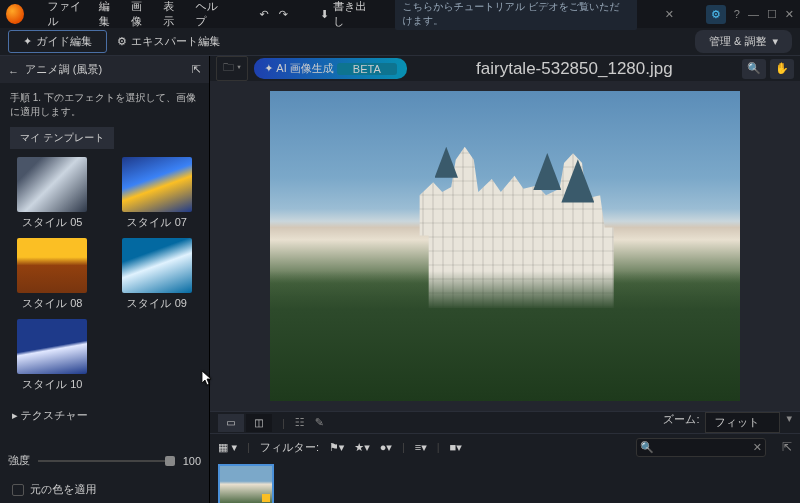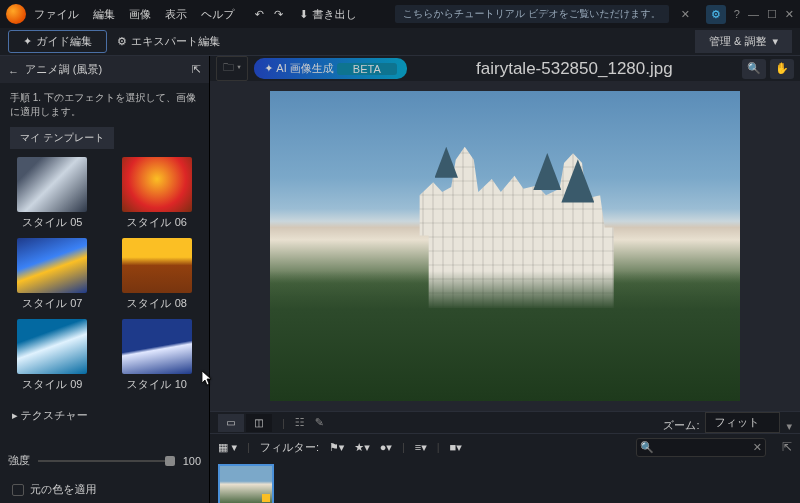--- a/index.html
+++ b/index.html
@@ -1,29 +1,29 @@
 <!DOCTYPE html>
 <html><head>
 <meta charset="utf-8">
 <style>
 *{margin:0;padding:0;box-sizing:border-box;font-family:'Meiryo','Yu Gothic',sans-serif;font-size:11px;color:#ccc;user-select:none}
 body{width:800px;height:503px;background:#1a1d23;overflow:hidden}
-.titlebar{height:28px;background:#14161b;display:flex;align-items:center;padding:0 6px;gap:8px}
+.titlebar{height:28px;background:#14161b;display:flex;align-items:center;padding:0 6px;gap:24px}
 .logo{width:20px;height:20px;border-radius:50%;background:radial-gradient(circle at 35% 35%,#ffa726,#e65100 70%);display:flex;align-items:center;justify-content:center}
 .menu{display:flex;gap:14px;font-size:11px;color:#ddd}
 .menu span{cursor:pointer}
 .tb-icons{display:flex;gap:10px;margin-left:12px;color:#888}
 .export-btn{display:flex;align-items:center;gap:4px;color:#4fc3f7;margin-left:8px}
 .tutorial{margin-left:auto;font-size:10px;color:#9ab;background:#1e2530;padding:2px 8px;border-radius:2px}
 .win-ctrl{display:flex;gap:8px;margin-left:8px;align-items:center}
 .gear{color:#4fc3f7;background:#1e3a52;padding:3px 5px;border-radius:3px}
 .toolbar2{height:28px;background:#1a1d23;display:flex;align-items:center;padding:0 8px;gap:10px;border-bottom:1px solid #2a2e38}
 .guide-btn{border:1px solid #4a6fa5;padding:3px 14px;border-radius:3px;color:#8ab4f8;font-size:11px;display:flex;align-items:center;gap:4px}
 .expert-btn{color:#999;display:flex;align-items:center;gap:4px}
-.manage-btn{margin-left:auto;background:#2a2e38;padding:4px 14px;border-radius:0;color:#ccc;display:flex;align-items:center;gap:6px}
+.manage-btn{margin-left:auto;background:#2a2e38;padding:4px 14px;border-radius:8px;color:#ccc;display:flex;align-items:center;gap:6px}
 .main{display:flex;height:447px}
 .sidebar{width:210px;background:#1a1d23;display:flex;flex-direction:column;border-right:1px solid #000}
 .sb-head{display:flex;align-items:center;padding:6px 8px;background:#23262e;gap:6px}
 .sb-title{flex:1;font-size:11px}
 .sb-instr{padding:8px 10px;font-size:10px;color:#bbb;line-height:1.4}
 .sb-tab{background:#2a2e38;padding:4px 10px;margin:0 10px;width:fit-content;font-size:10px}
 .styles{padding:8px 10px;display:grid;grid-template-columns:1fr 1fr;gap:8px 20px;overflow-y:auto;flex:0 0 auto}
 .style-item{text-align:center;font-size:10px}
 .thumb{width:70px;height:55px;margin:0 auto 3px;border-radius:2px}
 .t5{background:linear-gradient(135deg,#4a5568 20%,#cbd5e0 50%,#2d3748)}
@@ -52,21 +52,21 @@
 .castle::before{content:'';position:absolute;inset:0;background:repeating-linear-gradient(90deg,rgba(0,0,0,.08) 0 2px,transparent 2px 10px),repeating-linear-gradient(0deg,rgba(0,0,0,.06) 0 2px,transparent 2px 14px)}
 .roof{position:absolute;background:#3a5a6b}
 .r1{left:35%;top:18%;width:5%;height:10%;clip-path:polygon(50% 0,100% 100%,0 100%)}
 .r2{left:56%;top:20%;width:6%;height:12%;clip-path:polygon(50% 0,100% 100%,0 100%)}
 .r3{left:62%;top:22%;width:7%;height:14%;clip-path:polygon(50% 0,100% 100%,0 100%)}
 .trees{position:absolute;bottom:0;left:0;right:0;height:42%;background:linear-gradient(180deg,transparent,#2d4a2b 30%,#1e3a1c)}
 .btm-bar{height:28px;display:flex;align-items:center;padding:0 8px;gap:10px;background:#1a1d23;border-top:1px solid #2a2e38}
 .view-tog{display:flex;gap:2px}
 .vt{width:26px;height:18px;background:#14161b;display:flex;align-items:center;justify-content:center;font-size:10px}
 .vt.active{background:#2a2e38}
-.zoom{margin-left:auto;display:flex;align-items:flex-end;gap:6px;font-size:10px;color:#999}
+.zoom{margin-left:auto;display:flex;align-items:flex-start;gap:6px;font-size:10px;color:#999}
 .zoom-sel{border:1px solid #333;padding:2px 20px 2px 8px;background:#14161b}
 .filmstrip{height:82px;background:#1a1d23;border-top:1px solid #2a2e38;display:flex;flex-direction:column}
 .fs-tools{height:26px;display:flex;align-items:center;padding:0 8px;gap:10px;font-size:10px;color:#999}
 .fs-sep{color:#444}
 .search{margin-left:auto;position:relative}
 .search input{background:#14161b;border:1px solid #333;padding:3px 24px 3px 20px;width:130px;color:#ccc;font-size:10px;border-radius:3px}
 .sicon{position:absolute;left:4px;top:3px;color:#888}
 .xicon{position:absolute;right:4px;top:3px;color:#888}
 .ext-ic{margin-left:6px;color:#888;font-size:12px}
 .fs-thumbs{flex:1;padding:4px 8px;display:flex;gap:6px}
@@ -125,21 +125,20 @@
   <div class="sidebar">
     <div class="sb-head">
       <span>←</span>
       <span class="sb-title">アニメ調 (風景)</span>
       <span>⇱</span>
     </div>
     <div class="sb-instr">手順 1. 下のエフェクトを選択して、画像に適用します。</div>
     <div class="sb-tab">マイ テンプレート</div>
     <div class="styles">
       <div class="style-item"><div class="thumb t5"></div><span>スタイル 05</span></div>
-      <div class="style-item"><div class="thumb t6"></div><span>スタイル 06</span></div>
       <div class="style-item"><div class="thumb t7"></div><span>スタイル 07</span></div>
       <div class="style-item"><div class="thumb t8"></div><span>スタイル 08</span></div>
       <div class="style-item"><div class="thumb t9"></div><span>スタイル 09</span></div>
       <div class="style-item"><div class="thumb t10"></div><span>スタイル 10</span></div>
     </div>
     <div class="sb-section">▸ <span>テクスチャー</span></div>
     <div class="sb-slider">
       <span>強度</span>
       <div class="slider-track"></div>
       <span>100</span>

